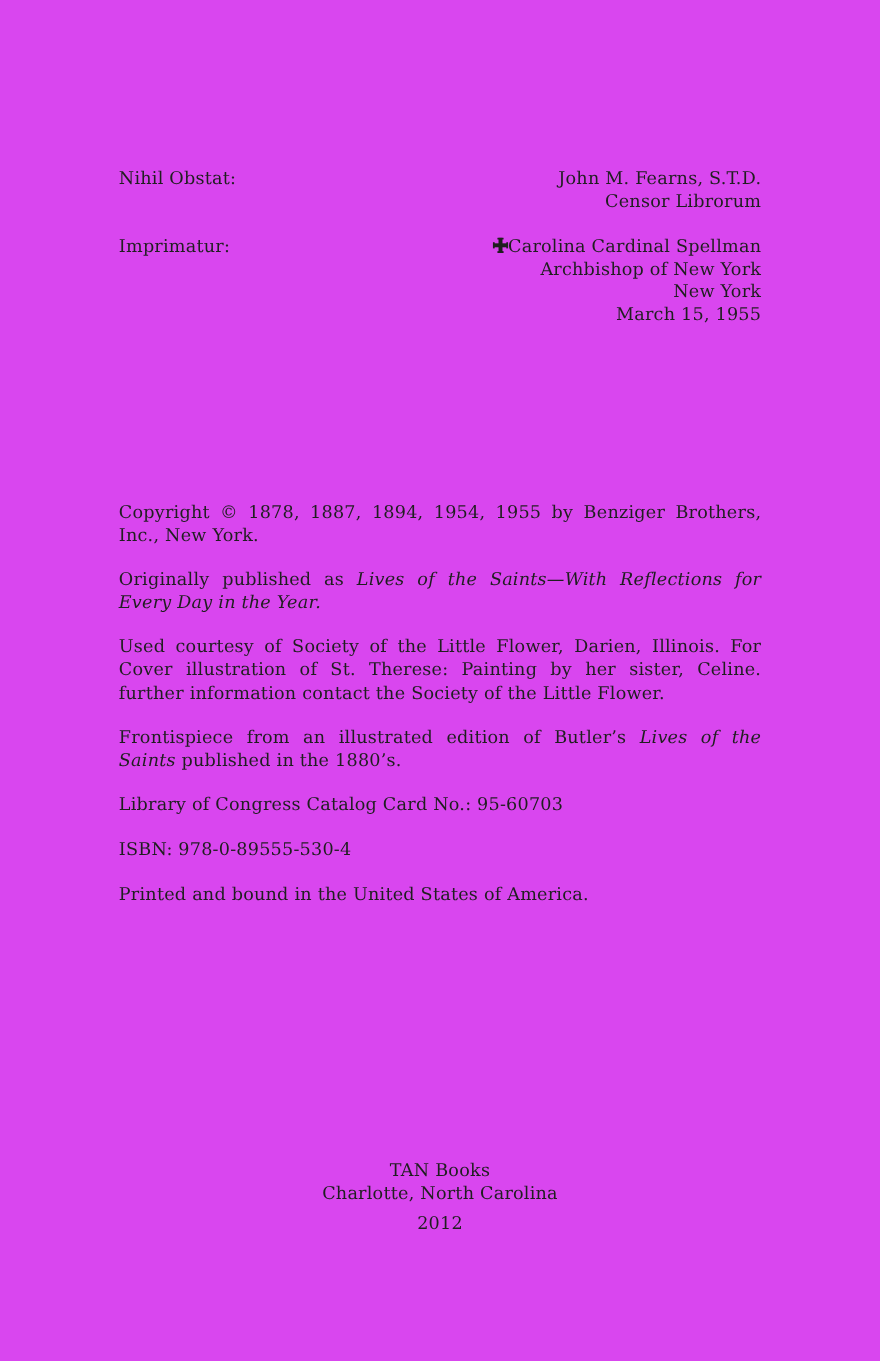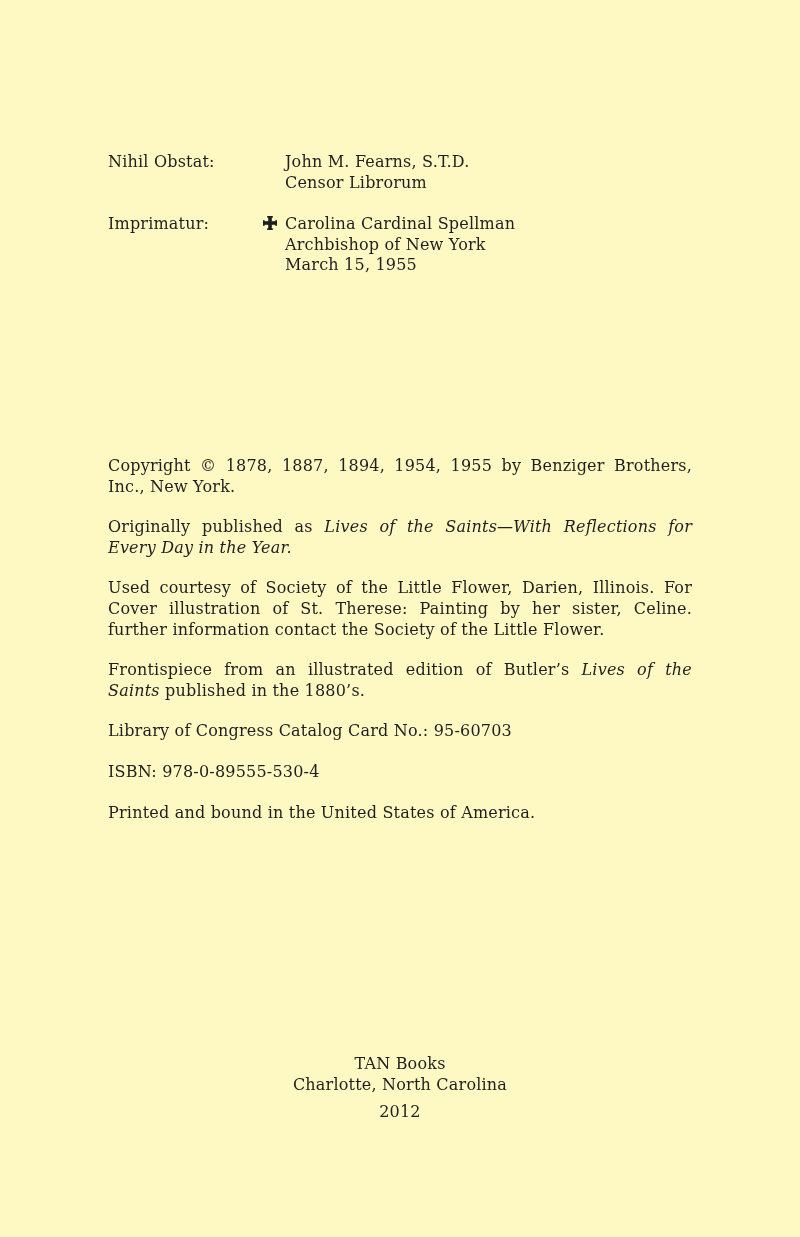--- a/index.html
+++ b/index.html
@@ -14,21 +14,21 @@
     overflow: hidden;
     font-family: "DejaVu Serif", "Liberation Serif", serif;
     font-size: 16px;
     line-height: 20.6px;
     color: #1f1f1f;
     letter-spacing: 0.2px;
   }
   .page {
     position: absolute;
     inset: 0;
-    background: #fef9c3;
+    background: #d946ef;
   }
 
   
   .front-matter {
     position: absolute;
     left: 108px;
     right: 108px;
     top: 152px;
   }
   .fm-row {
@@ -37,20 +37,21 @@
   }
   .fm-row.imprimatur {
     margin-top: 21px;
   }
   .fm-label {
     width: 177px;
     flex: 0 0 177px;
   }
   .fm-value {
     flex: 1 1 auto;
+    text-align: right;
   }
   .vline { display: block; }
   .cross {
     display: inline-block;
     width: 22px;
     margin-left: -22px;
     vertical-align: baseline;
   }
   .cross svg {
     display: inline-block;
@@ -115,20 +116,21 @@
           <span class="cross"><svg width="14" height="14" viewBox="0 0 14 14" aria-hidden="true">
                 <rect x="0" y="5.2" width="14" height="3.6"></rect>
                 <rect x="5.2" y="0" width="3.6" height="14"></rect>
                 <rect x="0" y="4.2" width="1.7" height="5.6"></rect>
                 <rect x="12.3" y="4.2" width="1.7" height="5.6"></rect>
                 <rect x="4.2" y="0" width="5.6" height="1.7"></rect>
                 <rect x="4.2" y="12.3" width="5.6" height="1.7"></rect>
               </svg></span><span>Carolina Cardinal Spellman</span>
         </span>
         <span class="vline">Archbishop of New York</span>
+        <span class="vline">New York</span>
         <span class="vline">March 15, 1955</span>
       </div>
     </div>
   </section>
 
   <section class="body-block">
 
     <p class="para">
       <span class="jl">Copyright © 1878, 1887, 1894, 1954, 1955 by Benziger Brothers,</span>
       <span class="ll">Inc., New York.</span>

